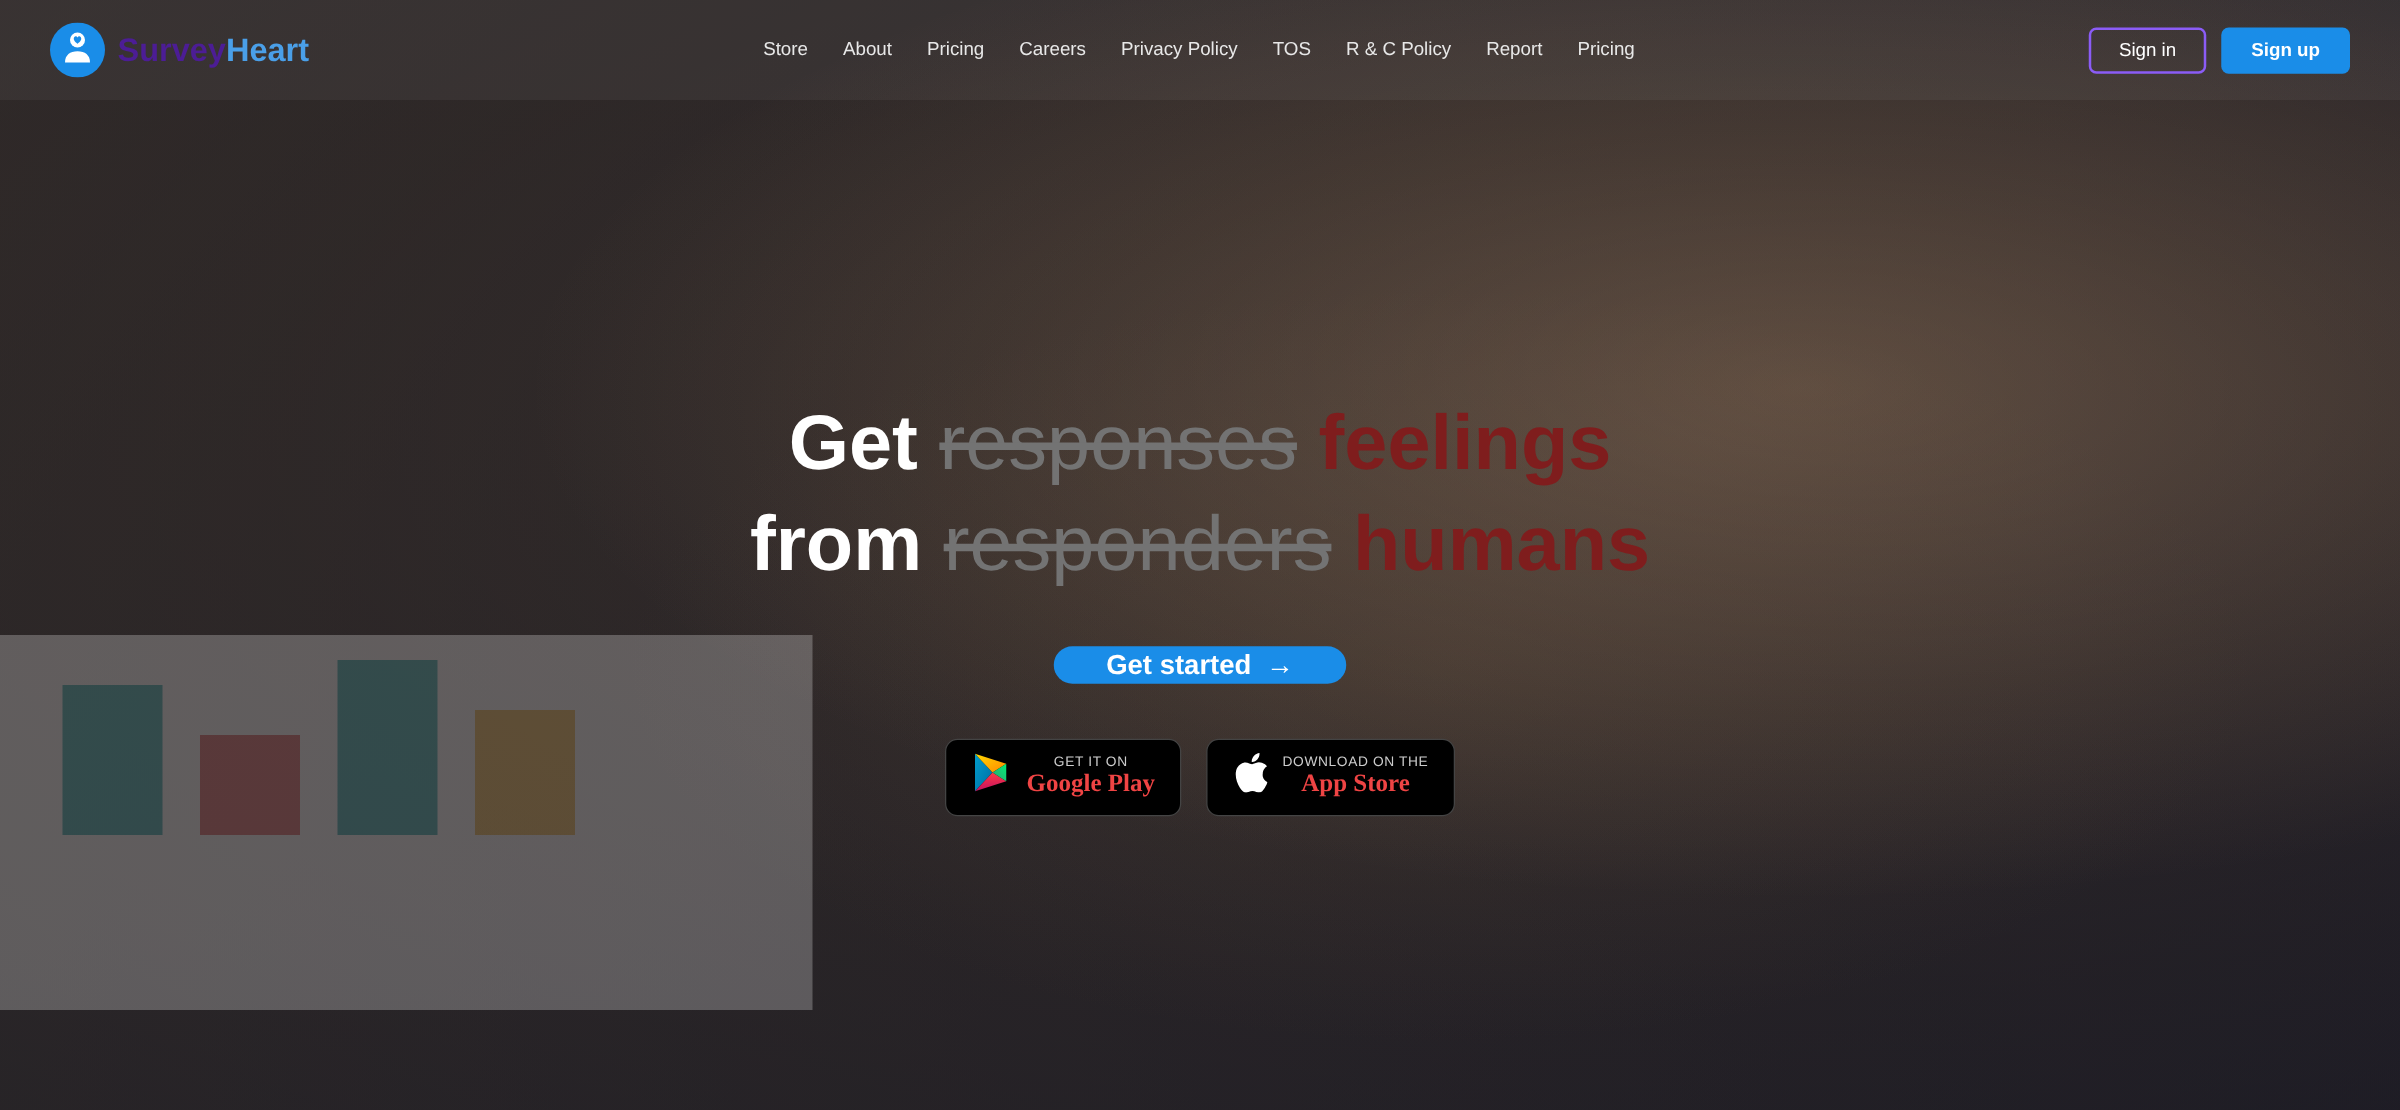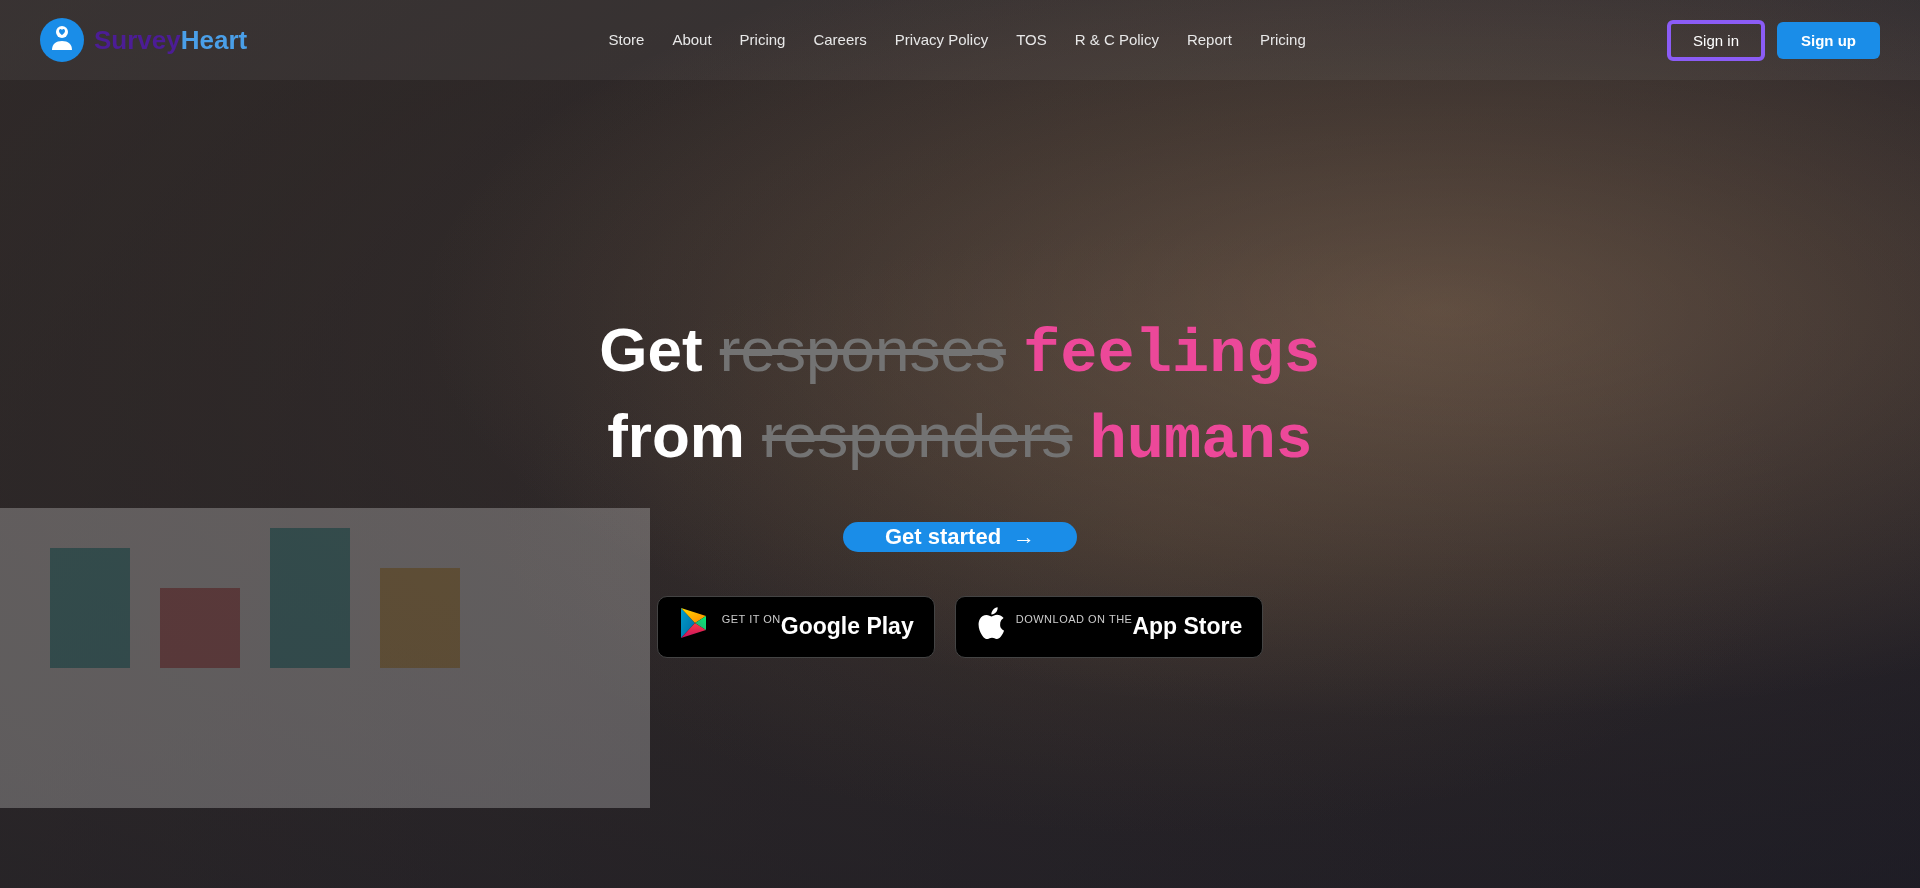--- a/index.html
+++ b/index.html
@@ -108,21 +108,21 @@
     }
 
     .nav-actions {
       display: flex;
       align-items: center;
       gap: 12px;
     }
 
     .btn-signin {
       color: #ffffff;
-      border: 4px solid #8b5cf6;
+      border: 2px solid #8b5cf6;
       background: transparent;
       padding: 8px 22px;
       border-radius: 6px;
       font-size: 15px;
       font-weight: 500;
       cursor: pointer;
     }
 
     .btn-signup {
       color: #ffffff;
@@ -156,23 +156,22 @@
       margin-bottom: 40px;
     }
 
     .hero-headline .strikethrough {
       text-decoration: line-through;
       color: #737373;
       font-weight: 400;
     }
 
     .hero-headline .highlight {
-      color: #ec4899;
+      color: #7f1d1d;
       font-weight: 700;
-      font-family: Liberation Mono, monospace;
     }
 
     .btn-get-started {
       display: inline-flex;
       align-items: center;
       gap: 12px;
       background: #1a8de8;
       color: #ffffff;
       border: none;
       padding: 2px 42px;
@@ -207,35 +206,36 @@
       cursor: pointer;
     }
 
     .store-badge-icon {
       font-size: 32px;
       flex-shrink: 0;
     }
 
     .store-badge-text {
       display: flex;
-      flex-direction: row;
+      flex-direction: column;
     }
 
     .store-badge-sub {
       font-size: 11px;
       color: #cccccc;
       text-transform: uppercase;
       letter-spacing: 0.5px;
     }
 
     .store-badge-name {
-      font-size: 23px;
+      font-size: 20px;
       font-weight: 700;
-      color: #ffffff;
+      color: #ef4444;
       white-space: nowrap;
+      font-family: Liberation Serif, serif;
     }
 
     
     .play-icon {
       width: 32px;
       height: 32px;
     }
 
     
     .apple-icon {

